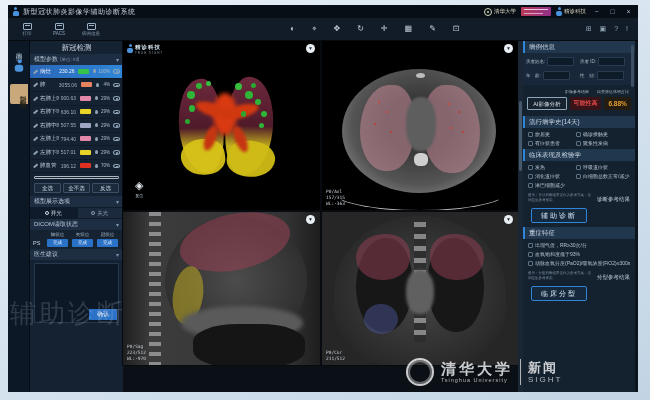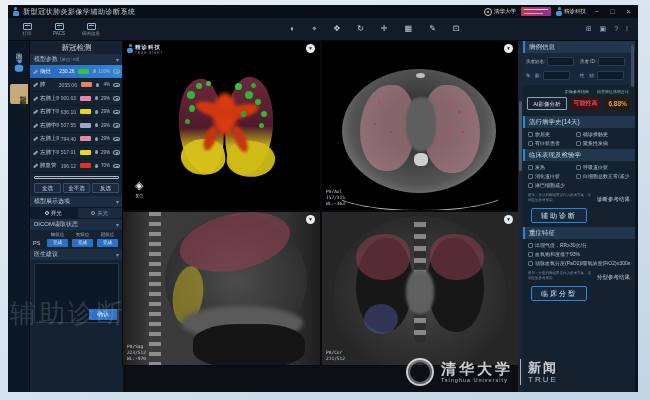--- a/index.html
+++ b/index.html
@@ -599,15 +599,15 @@
 <div id="wm-demo">辅助诊断</div>
 <div id="wm-univ">
   <span class="seal"></span>
   <span>
     <span class="cn1" style="display:block">清华大学</span>
     <span class="en1" style="display:block">Tsinghua University</span>
   </span>
   <span class="bar"></span>
   <span>
     <span class="cn2" style="display:block">新闻</span>
-    <span class="en2" style="display:block">TRUE</span>
+    <span class="en2" style="display:block">SIGHT</span>
   </span>
 </div>
 
 </body></html>

